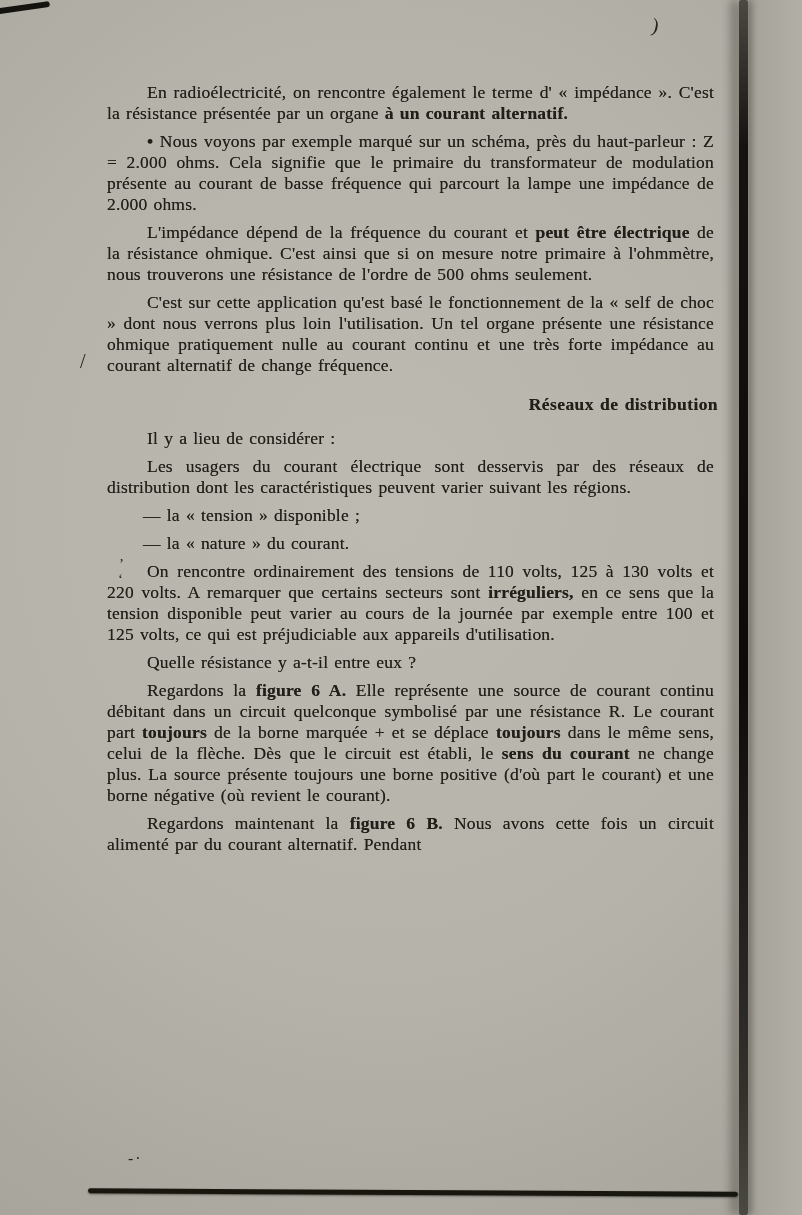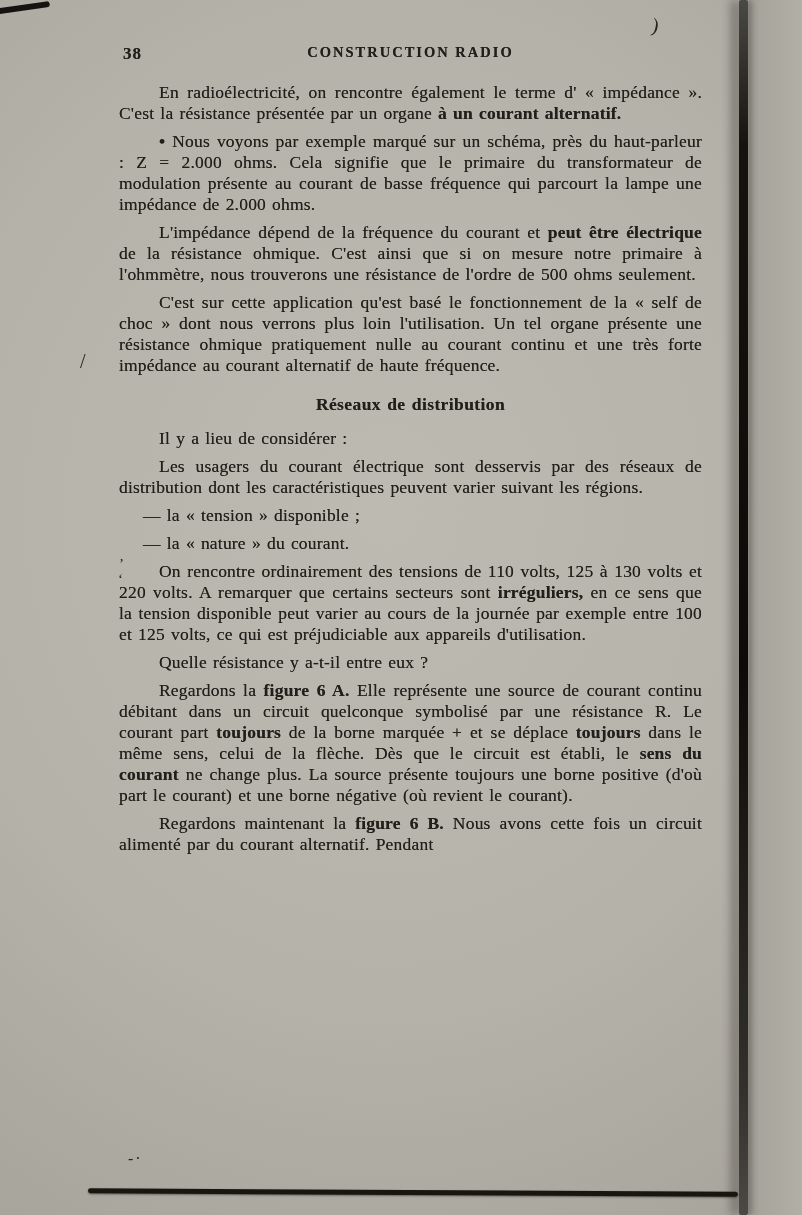--- a/index.html
+++ b/index.html
@@ -54,51 +54,47 @@
     font-weight:700; font-size:14.5px; letter-spacing:2px;
   }
   
   .text-block {
     position:absolute; top:82px; left:103px; width:615px;
     font-size:17.5px; line-height:21px;
     text-align:justify; letter-spacing:.2px; word-spacing:1.5px;
     text-shadow:0 0 .6px rgba(33,31,26,.7);
     hyphens:auto;
   }
-  .blk { margin:0 16px 7px; text-indent:40px; }
+  .blk { margin:0 4px 7px; text-indent:40px; }
   .blk.li { margin:7px 0; }
   .blk.h {
-    text-indent:0; text-align:center; font-weight:700;
+    text-indent:0; text-align:right; font-weight:700;
     margin:18px 0 13px; font-size:17.5px; letter-spacing:.4px;
   }
   .bold { font-weight:700; }
 </style>
 </head>
 <body>
 
 <div class="page">
 
   <div class="edge-right"></div>
   <div class="corner-mark"></div>
   <span class="artifact a1">)</span>
   <span class="artifact a2">/</span>
   <span class="artifact a3">’</span>
   <span class="artifact a4">‘</span>
   <span class="artifact a5">-·</span>
 
-  <header class="running-head">
-    <span class="pagenum">38</span>
-    <span class="running-title">CONSTRUCTION RADIO</span>
-  </header>
 
   <main class="text-block">
       <p class="blk p"><span class="seg">En radioélectricité, on rencontre également le terme d' « impédance ». C'est la résistance présentée par un organe </span><span class="seg bold">à un courant alternatif.</span></p>
       <p class="blk p"><span class="seg bold">• </span><span class="seg">Nous voyons par exemple marqué sur un schéma, près du haut-parleur : Z = 2.000 ohms. Cela signifie que le primaire du transformateur de modulation présente au courant de basse fréquence qui parcourt la lampe une impédance de 2.000 ohms.</span></p>
       <p class="blk p"><span class="seg">L'impédance dépend de la fréquence du courant et </span><span class="seg bold">peut être électrique</span><span class="seg"> de la résistance ohmique. C'est ainsi que si on mesure notre primaire à l'ohmmètre, nous trouverons une résistance de l'ordre de 500 ohms seulement.</span></p>
-      <p class="blk p"><span class="seg">C'est sur cette application qu'est basé le fonctionnement de la « self de choc » dont nous verrons plus loin l'utilisation. Un tel organe présente une résistance ohmique pratiquement nulle au courant continu et une très forte impédance au courant alternatif de haute fréquence.</span></p>
+      <p class="blk p"><span class="seg">C'est sur cette application qu'est basé le fonctionnement de la « self de choc » dont nous verrons plus loin l'utilisation. Un tel organe présente une résistance ohmique pratiquement nulle au courant continu et une très forte impédance au courant alternatif de change fréquence.</span></p>
       <h2 class="blk h"><span class="seg bold">Réseaux de distribution</span></h2>
       <p class="blk p"><span class="seg">Il y a lieu de considérer :</span></p>
       <p class="blk p"><span class="seg">Les usagers du courant électrique sont desservis par des réseaux de distribution dont les caractéristiques peuvent varier suivant les régions.</span></p>
       <p class="blk li"><span class="seg">— la « tension » disponible ;</span></p>
       <p class="blk li"><span class="seg">— la « nature » du courant.</span></p>
       <p class="blk p"><span class="seg">On rencontre ordinairement des tensions de 110 volts, 125 à 130 volts et 220 volts. A remarquer que certains secteurs sont </span><span class="seg bold">irréguliers,</span><span class="seg"> en ce sens que la tension disponible peut varier au cours de la journée par exemple entre 100 et 125 volts, ce qui est préjudiciable aux appareils d'utilisation.</span></p>
       <p class="blk p"><span class="seg">Quelle résistance y a-t-il entre eux ?</span></p>
       <p class="blk p"><span class="seg">Regardons la </span><span class="seg bold">figure 6 A.</span><span class="seg"> Elle représente une source de courant continu débitant dans un circuit quelconque symbolisé par une résistance R. Le courant part </span><span class="seg bold">toujours</span><span class="seg"> de la borne marquée + et se déplace </span><span class="seg bold">toujours</span><span class="seg"> dans le même sens, celui de la flèche. Dès que le circuit est établi, le </span><span class="seg bold">sens du courant</span><span class="seg"> ne change plus. La source présente toujours une borne positive (d'où part le courant) et une borne négative (où revient le courant).</span></p>
       <p class="blk p"><span class="seg">Regardons maintenant la </span><span class="seg bold">figure 6 B.</span><span class="seg"> Nous avons cette fois un circuit alimenté par du courant alternatif. Pendant</span></p>
     </main>

